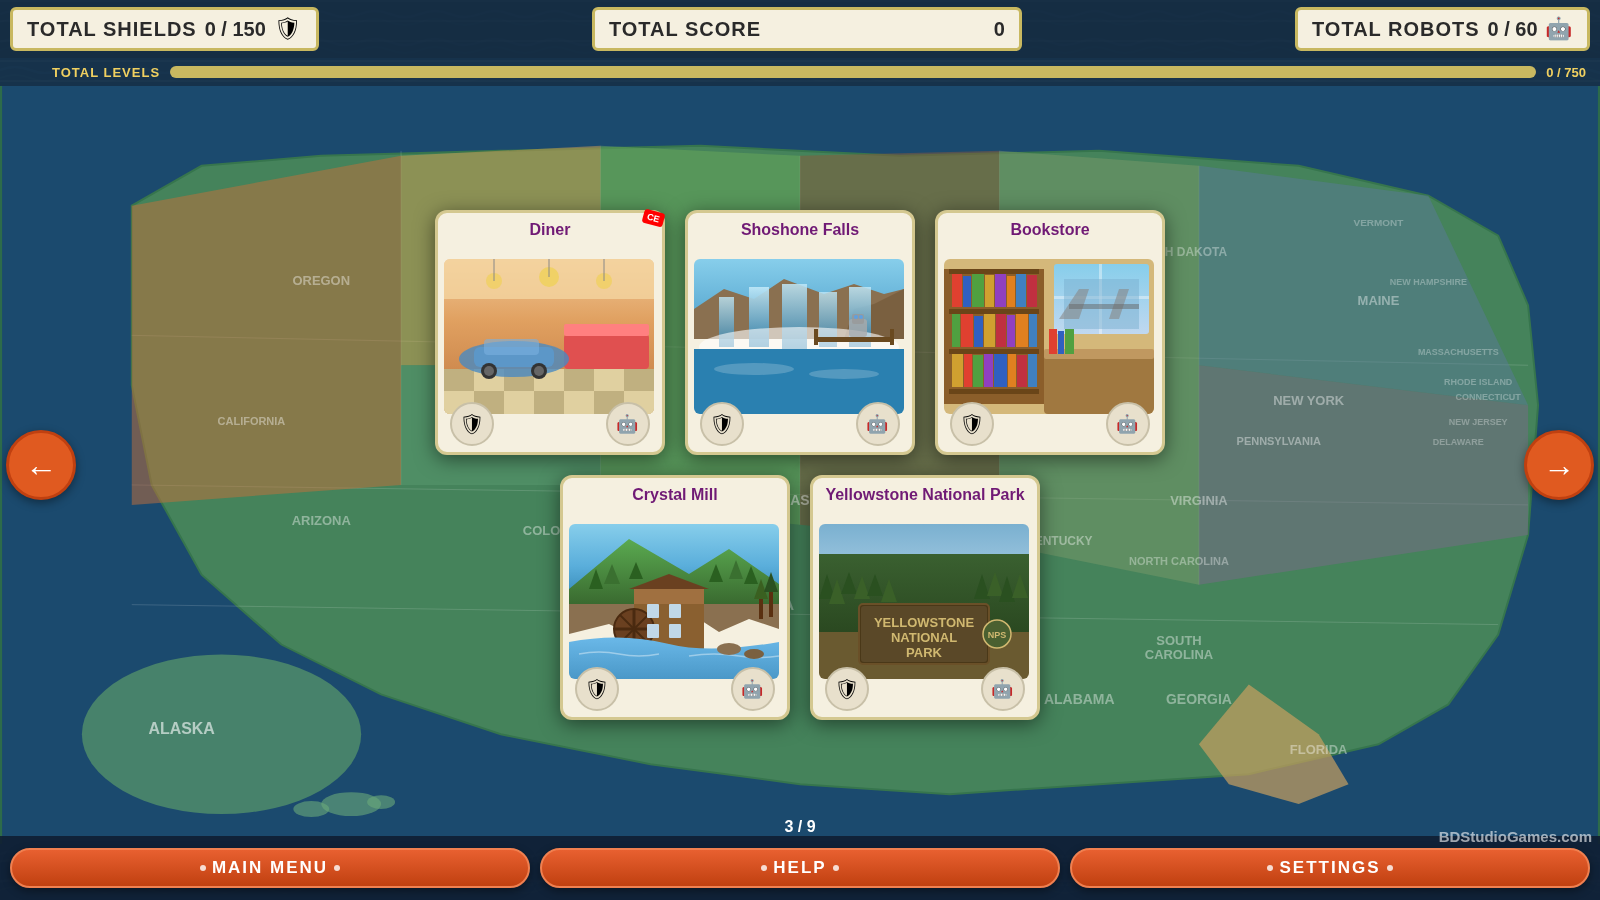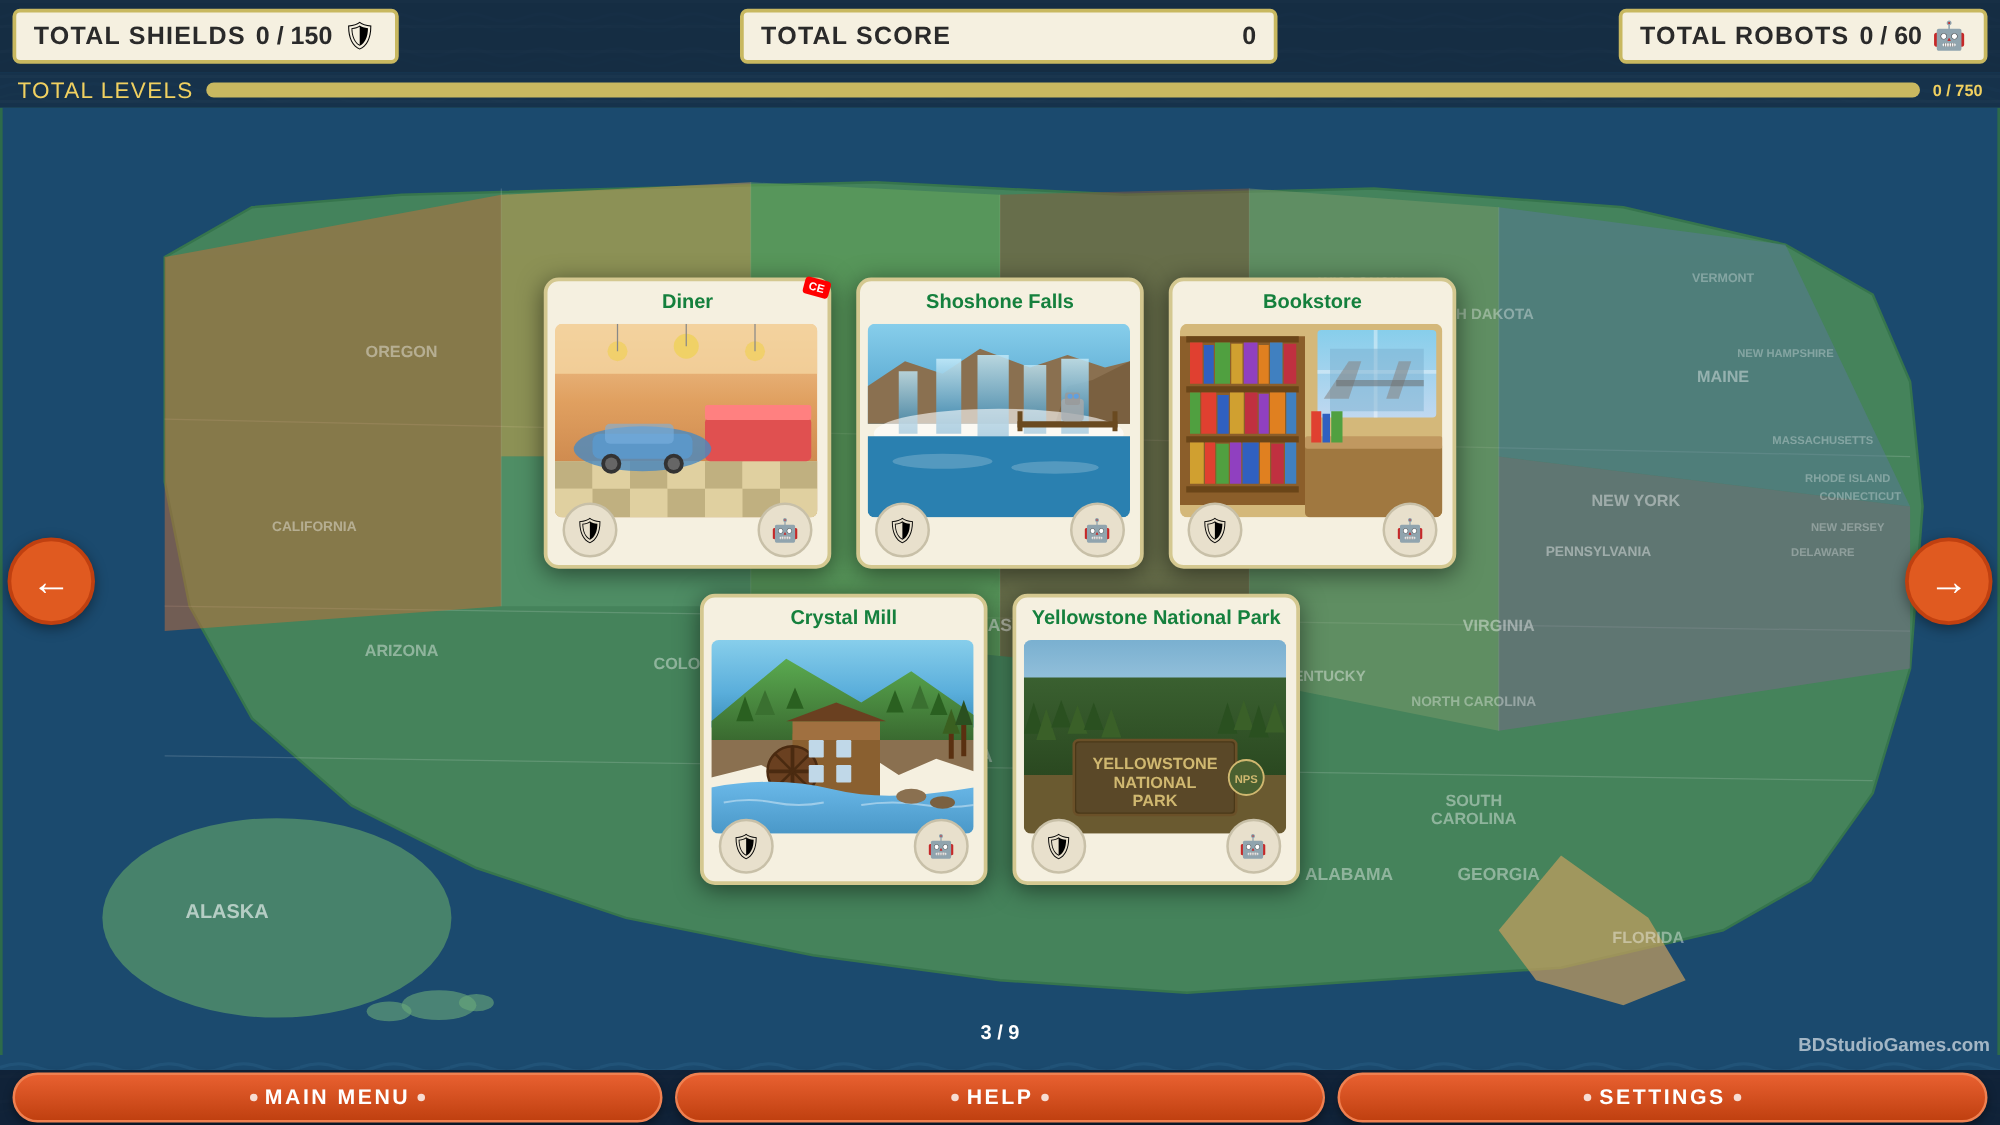--- a/index.html
+++ b/index.html
@@ -106,25 +106,26 @@
       background: rgba(20, 40, 60, 0.7);
       display: flex;
       align-items: center;
       padding: 0 14px;
       z-index: 100;
       gap: 10px;
     }
 
     .progress-label {
       color: #f0d060;
-      font-weight: 400;
-      font-size: 18px;
+      font-weight: 700;
+      font-size: 13px;
       letter-spacing: 1px;
       font-family: Arial, sans-serif;
       white-space: nowrap;
+      margin-left: 38px;
     }
 
     .progress-track {
       flex: 1;
       height: 12px;
       background: #c8b860;
       border-radius: 6px;
       overflow: hidden;
     }
 
@@ -187,22 +188,22 @@
       width: 230px;
       position: relative;
       box-shadow: 0 4px 20px rgba(0,0,0,0.5);
       border: 3px solid #d4c890;
     }
 
     .card-title {
       text-align: center;
       font-size: 16px;
       font-weight: 900;
-      color: #15803d;
-      padding: 8px 6px 8px;
+      color: #701a75;
+      padding: 8px 6px 20px;
       font-family: Arial, sans-serif;
     }
 
     .new-badge {
       position: absolute;
       top: -2px;
       right: -2px;
       background: red;
       color: white;
       font-size: 9px;
@@ -249,21 +250,21 @@
       font-family: Arial, sans-serif;
       z-index: 200;
     }
 
     
     .bottom-nav {
       position: absolute;
       bottom: 0;
       left: 0;
       right: 0;
-      height: 44px;
+      height: 64px;
       display: flex;
       align-items: center;
       justify-content: space-between;
       padding: 0 10px;
       background: rgba(15, 30, 50, 0.9);
       z-index: 100;
       gap: 10px;
     }
 
     .nav-btn {

